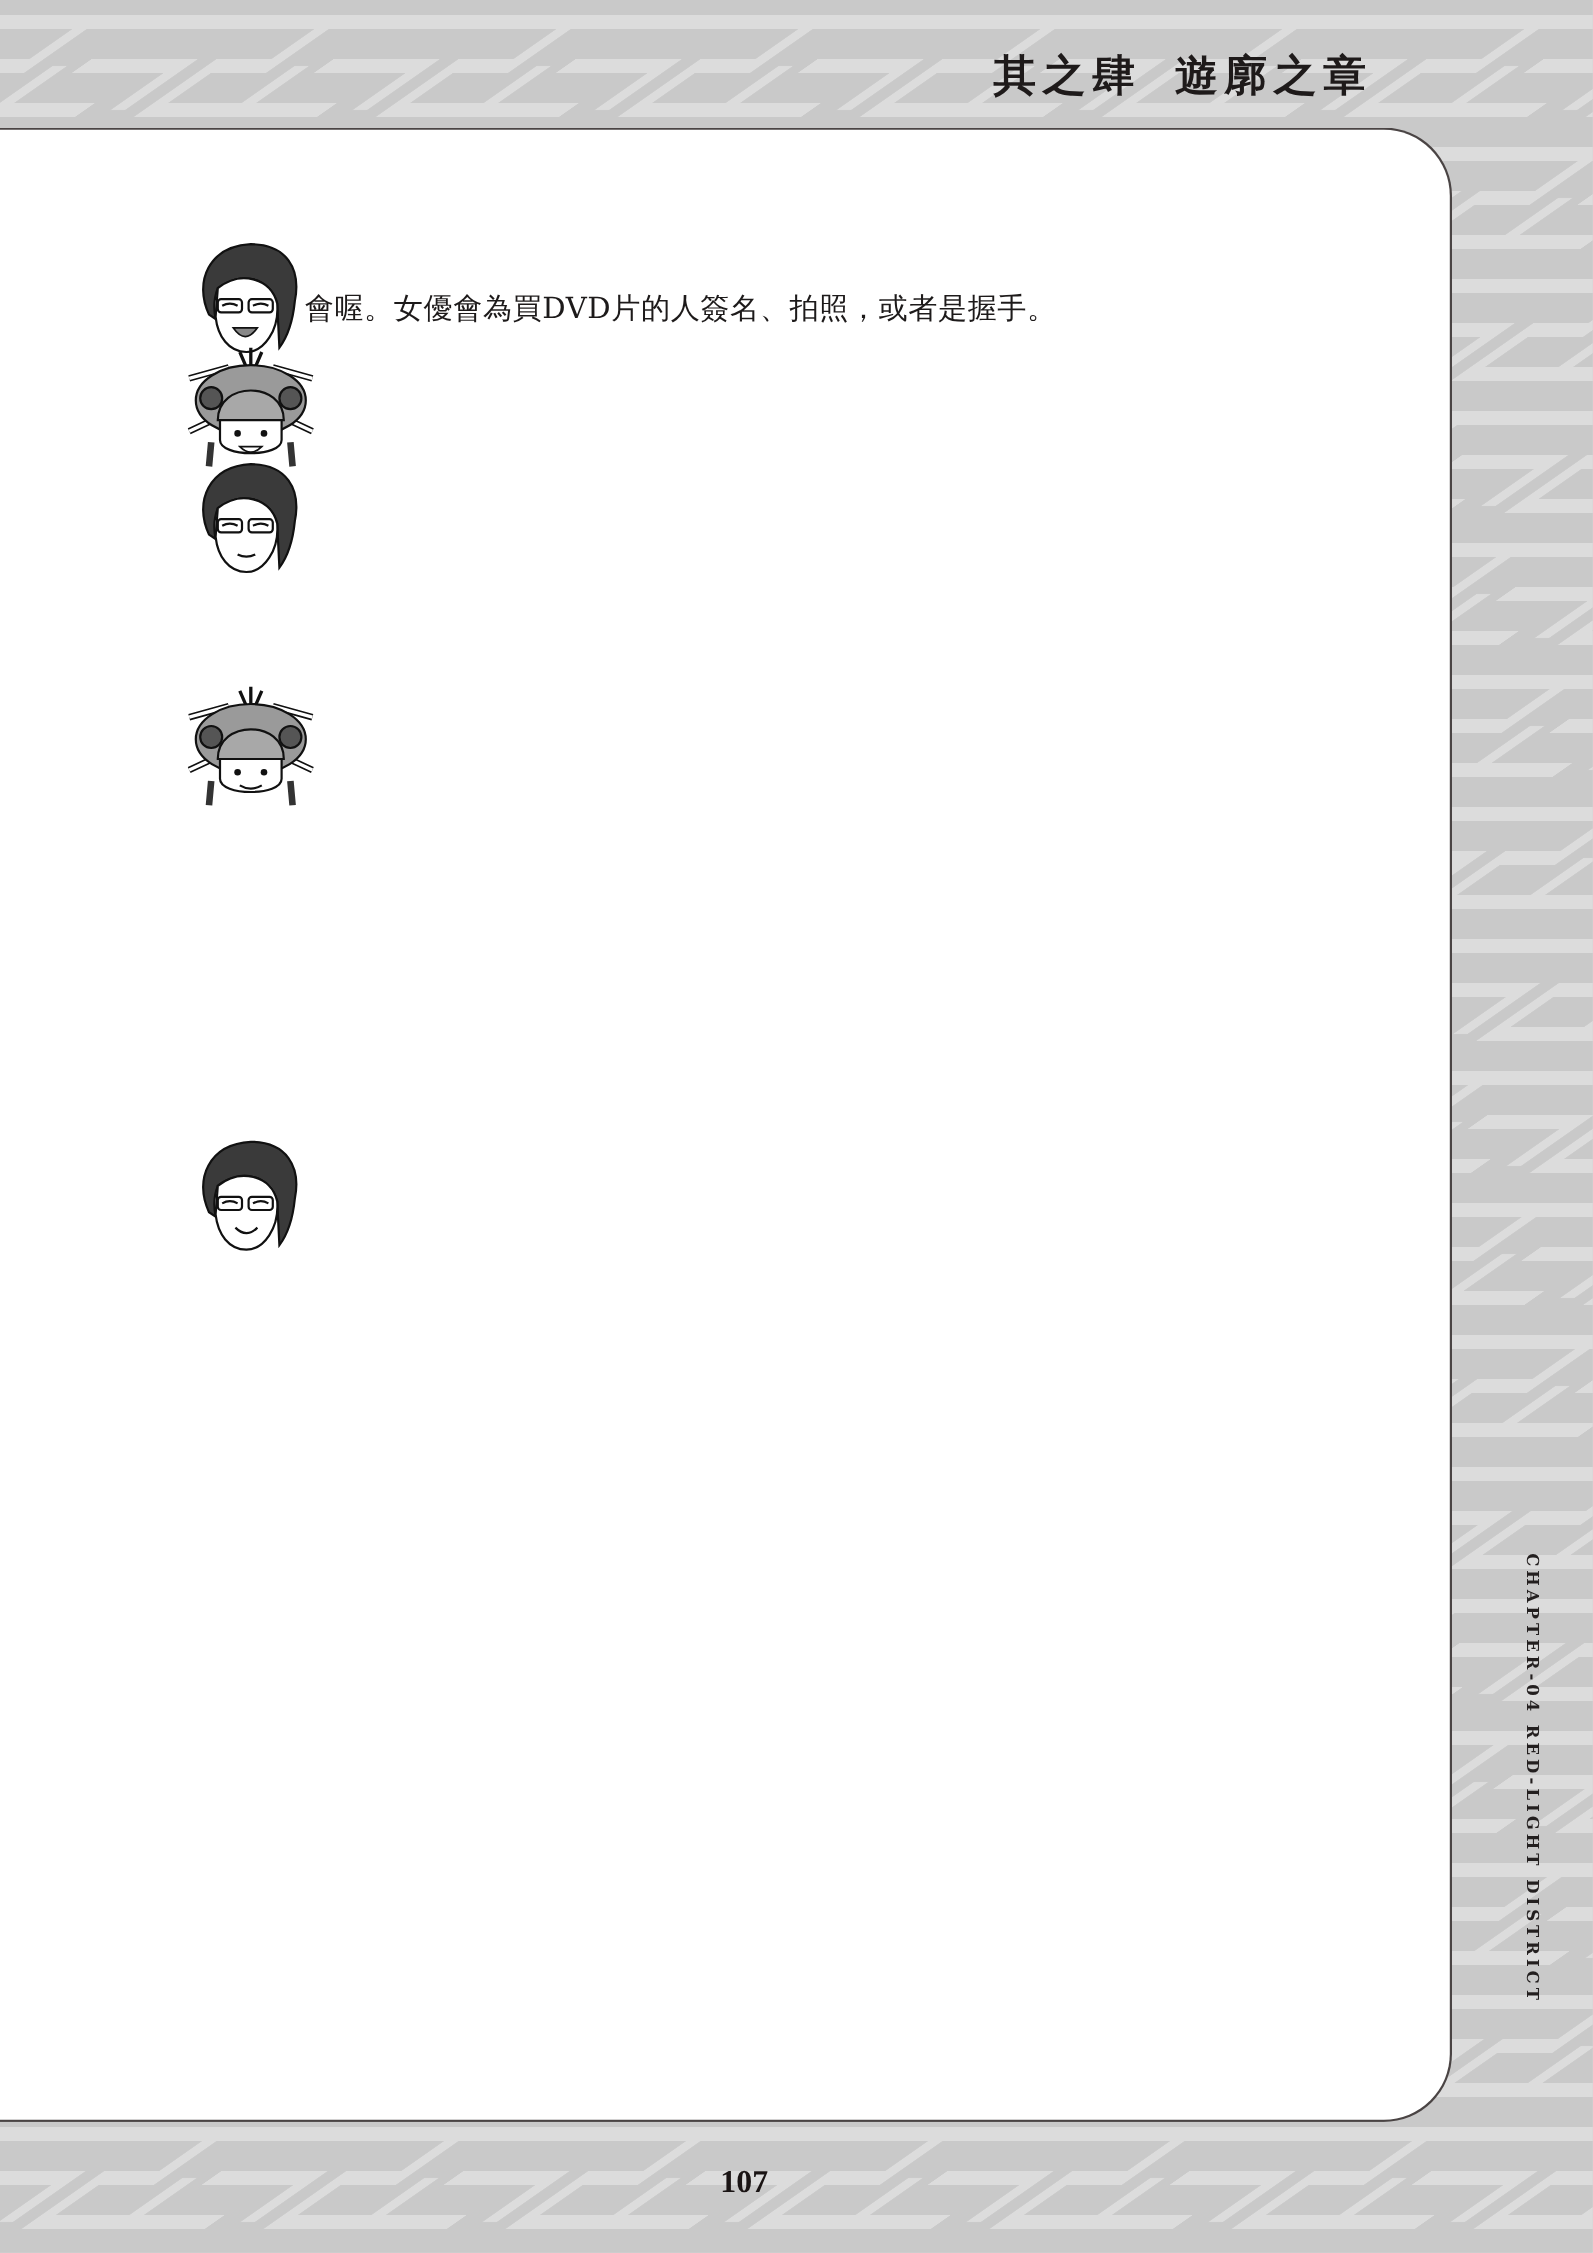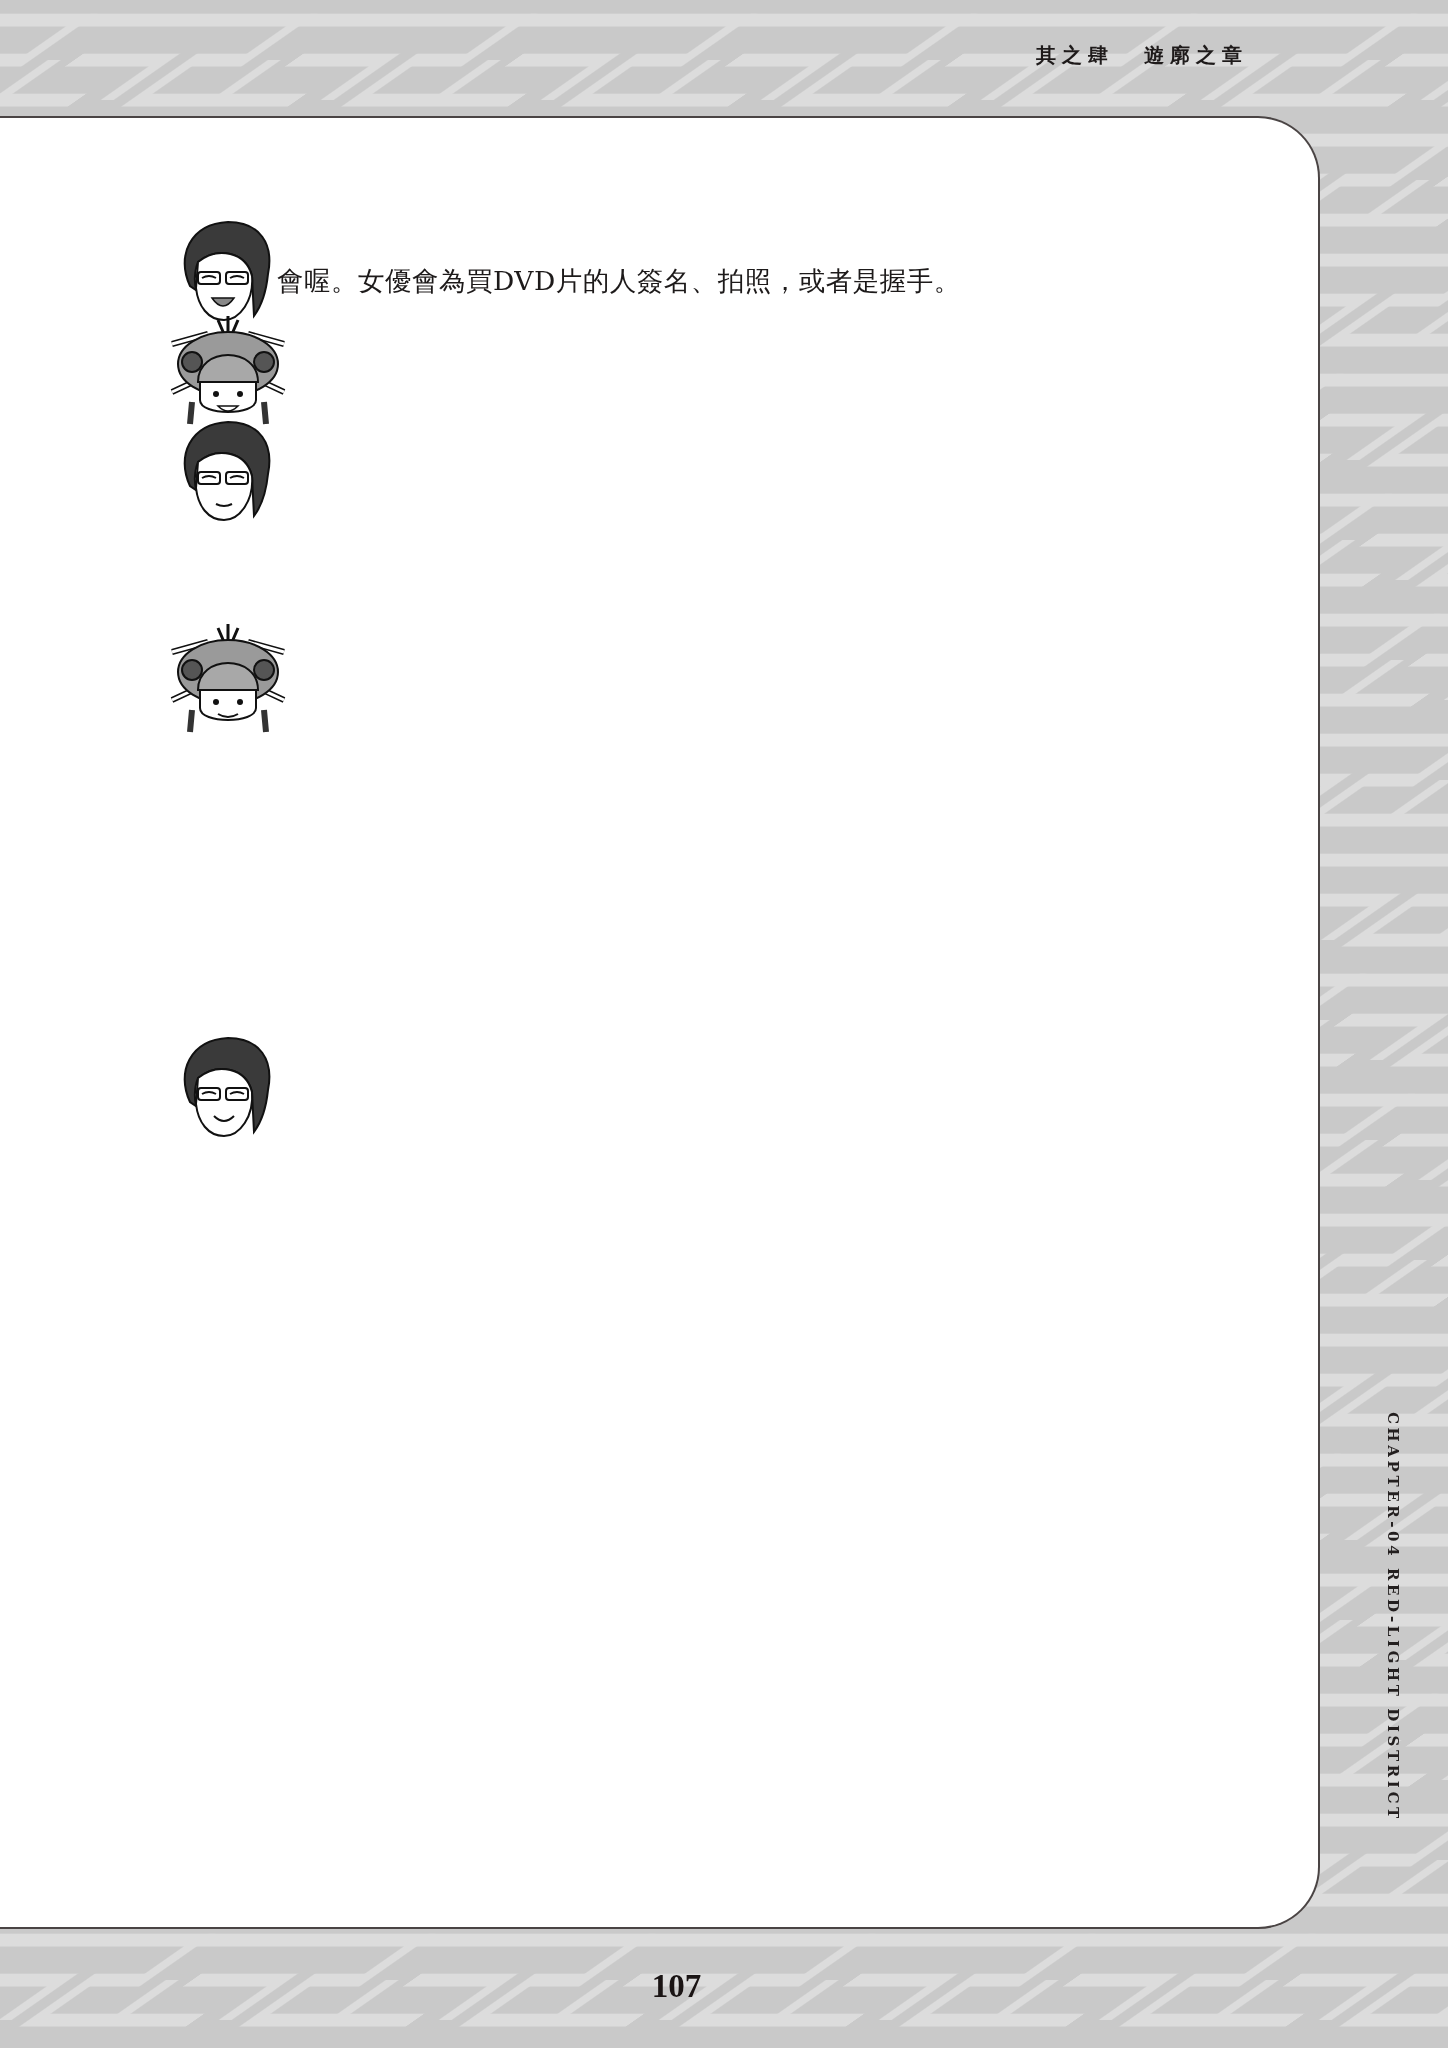--- a/index.html
+++ b/index.html
@@ -10,31 +10,31 @@
   }
   .bg-pattern { position:absolute; left:0; top:0; width:1448px; height:2048px; z-index:0; }
   .panel {
     position:absolute; left:-4px; top:116px; width:1324px; height:1813px;
     background:#ffffff; border:2px solid #4a4444; border-left:none;
     border-radius:0 62px 62px 0; box-sizing:border-box; z-index:1;
   }
   .running-head {
     position:absolute; right:200px; top:42px; z-index:2;
     font-family:"DejaVu Sans", "Liberation Sans", sans-serif;
-    font-weight:bold; font-size:20px; color:#1e1a1a; letter-spacing:6px;
+    font-weight:bold; font-size:39px; color:#1e1a1a; letter-spacing:6px;
   }
   .running-head .sep { display:inline-block; width:30px; }
   .side-title {
     position:absolute; left:1384px; top:1412px; z-index:2;
     writing-mode:vertical-rl; font-family:"DejaVu Serif", "Liberation Serif", serif;
     font-size:15px; font-weight:bold; letter-spacing:3.6px; color:#231f1f;
   }
   .folio {
     position:absolute; left:0; width:1353px; top:1968px; text-align:center; z-index:2;
-    font-family:"Liberation Serif", "DejaVu Serif", serif; font-weight:bold; font-size:33px; color:#1a1414;
+    font-family:"Liberation Serif", "DejaVu Serif", serif; font-weight:bold; font-size:29px; color:#1a1414;
   }
   .entry { position:absolute; left:168px; width:1080px; z-index:2; }
   .avatar { position:absolute; left:0; top:-36px; width:120px; height:110px; }
   .speech {
     margin-left:109px; font-size:26.5px; line-height:58px; color:#1d1a1a;
     text-align:justify; letter-spacing:0.5px;
   }
   .speech .em { font-family:"DejaVu Sans", "Liberation Sans", sans-serif; font-weight:bold; letter-spacing:0; }
 </style>
 </head>

